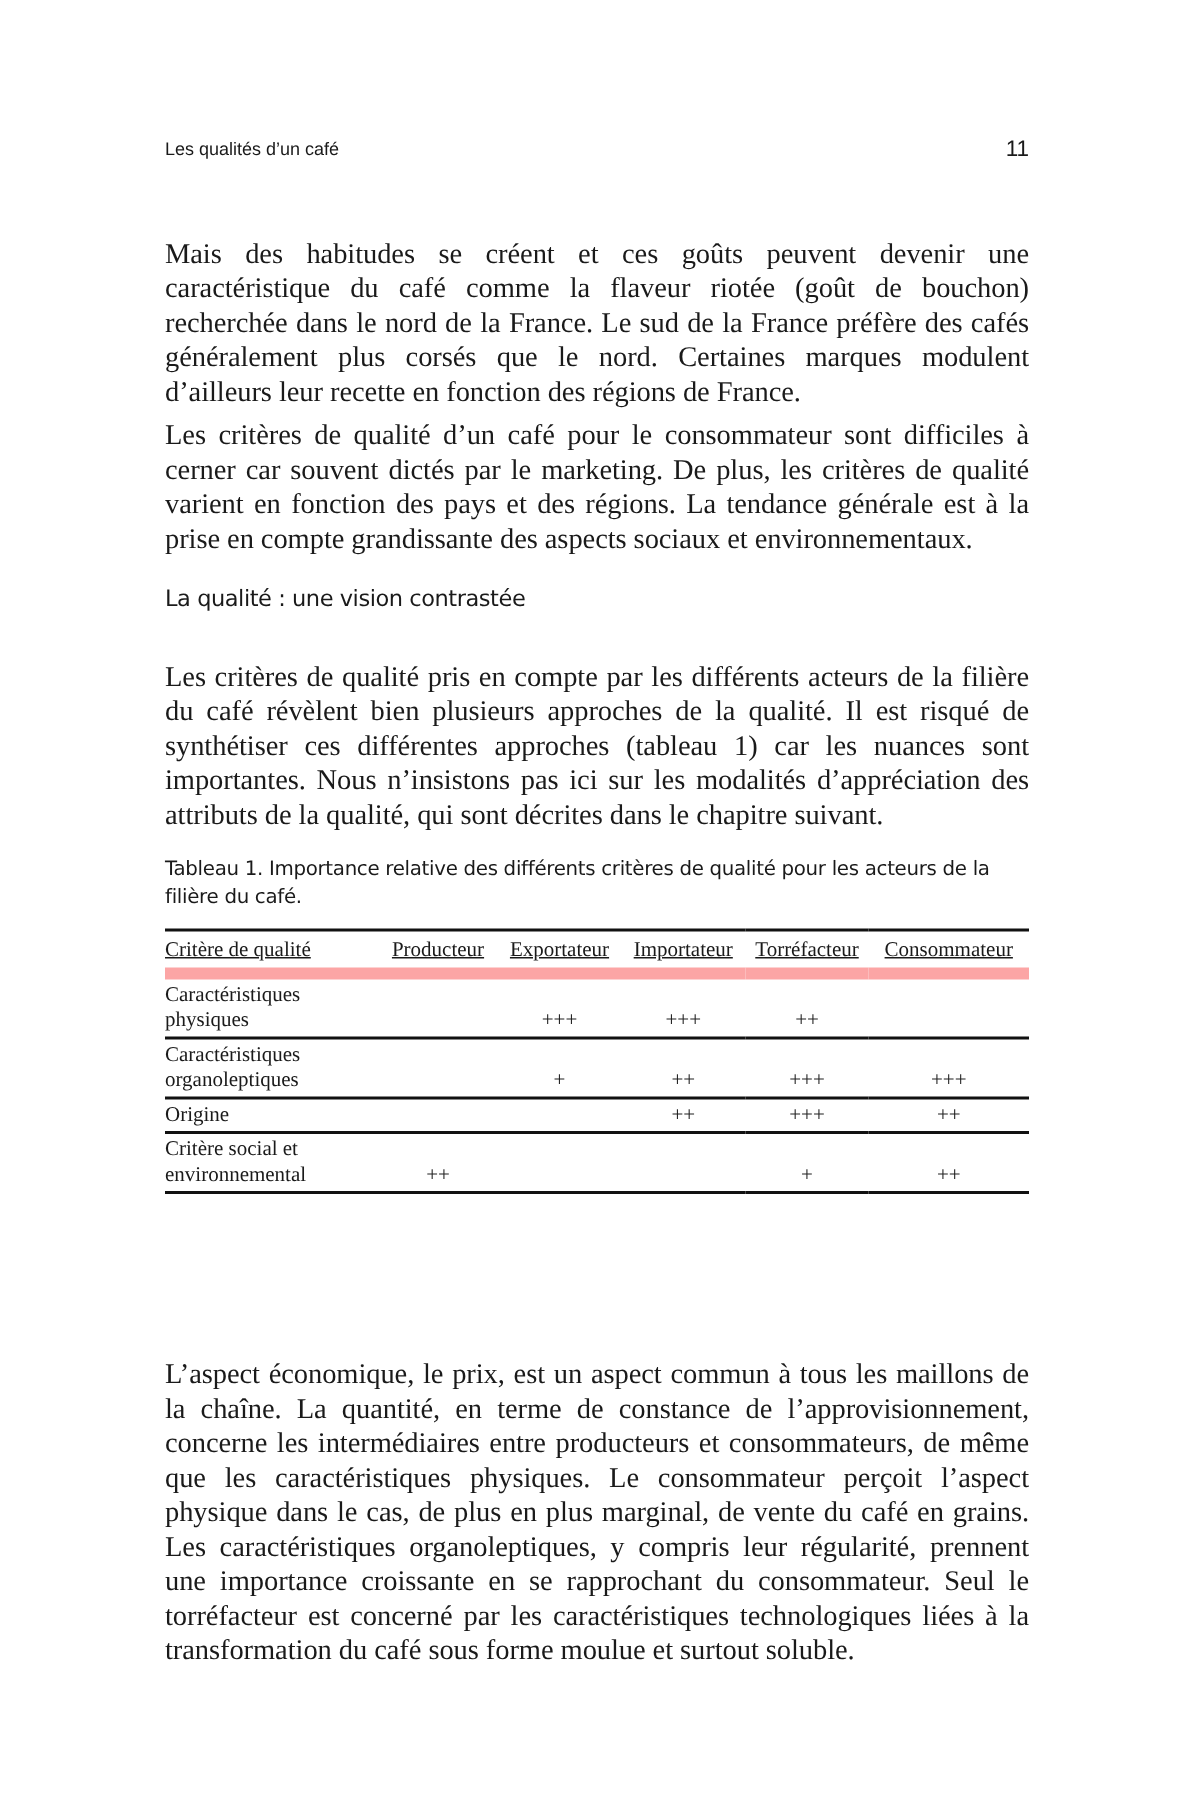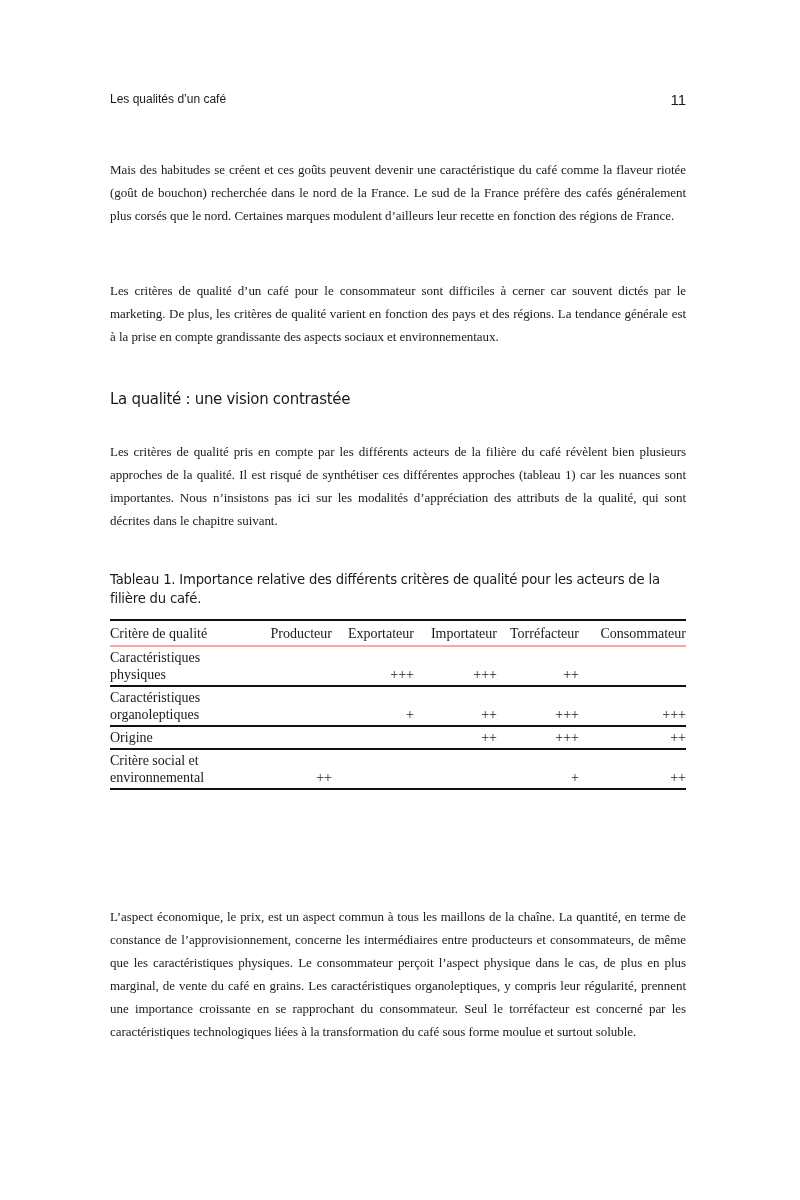--- a/index.html
+++ b/index.html
@@ -36,21 +36,21 @@
       top: 0;
     }
     .page-number {
       position: absolute;
       right: 0;
       top: -1px;
       font-size: 15px;
     }
     .body-text {
       font-family: "Liberation Serif", serif;
-      font-size: 13px;
+      font-size: 19px;
       line-height: 23px;
       text-align: justify;
       margin: 0;
       letter-spacing: -0.05px;
     }
     #p1 { position: absolute; top: 158px; left: 0; width: 576px; }
     #p2 { position: absolute; top: 279px; left: 0; width: 576px; }
     .section-heading {
       position: absolute;
       top: 390px;
@@ -87,34 +87,35 @@
     }
     table.quality-table th,
     table.quality-table td {
       padding: 2px 0 2px 0;
       vertical-align: bottom;
       font-weight: normal;
     }
     table.quality-table thead th {
       padding-top: 4px;
       padding-bottom: 3px;
-      border-bottom: 2px solid #fca5a5;
+      border-bottom: 8px solid #fca5a5;
+      text-decoration: underline;
     }
     table.quality-table tbody tr {
       border-bottom: 2px solid #111;
     }
     table.quality-table tbody tr:last-child {
       border-bottom: none;
     }
     th.col-label, td.row-label {
       text-align: left;
       width: 142px;
     }
     th.col-actor, td.cell {
-      text-align: right;
+      text-align: center;
     }
     th.col-actor { white-space: nowrap; }
     .col-prod { width: 80px; }
     .col-exp { width: 82px; }
     .col-imp { width: 83px; }
     .col-tor { width: 82px; }
     .col-con { width: 107px; }
     #p4 { position: absolute; top: 905px; left: 0; width: 576px; }
   </style>
 </head>

